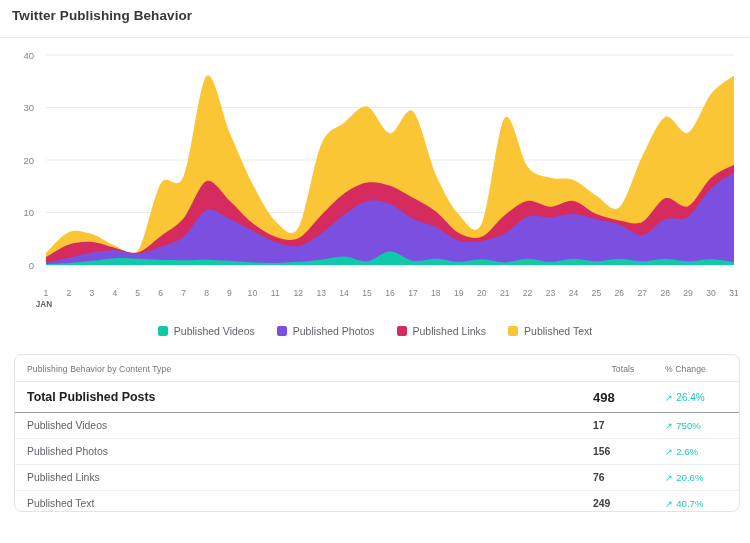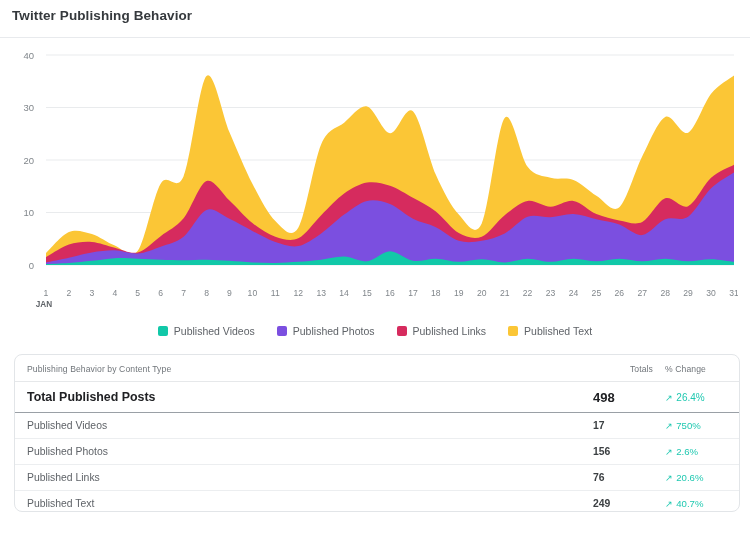--- a/index.html
+++ b/index.html
@@ -55,21 +55,21 @@
     overflow: hidden;
   }
   table.behavior {
     width: 100%; border-collapse: collapse; table-layout: fixed;
   }
   table.behavior th {
     font-size: 8.6px; font-weight: normal; color: #70757a;
     text-align: left; padding: 9px 0 7px 12px; border-bottom: 1px solid #e6e8ea;
     letter-spacing: .1px;
   }
-  table.behavior th.num { text-align: right; padding-right: 0; width: 72px; }
+  table.behavior th.num { text-align: center; padding-right: 0; width: 72px; }
   table.behavior th.pct { padding-right: 14px; width: 72px; }
 
   table.behavior td {
     font-size: 10.4px; color: #5f6368; padding: 0 0 0 12px;
     height: 26px; vertical-align: middle;
     border-bottom: 1px solid #eceef0;
   }
   table.behavior td.num {
     padding-right: 0; color: #3c4043; font-weight: bold;
     font-size: 10.4px;

